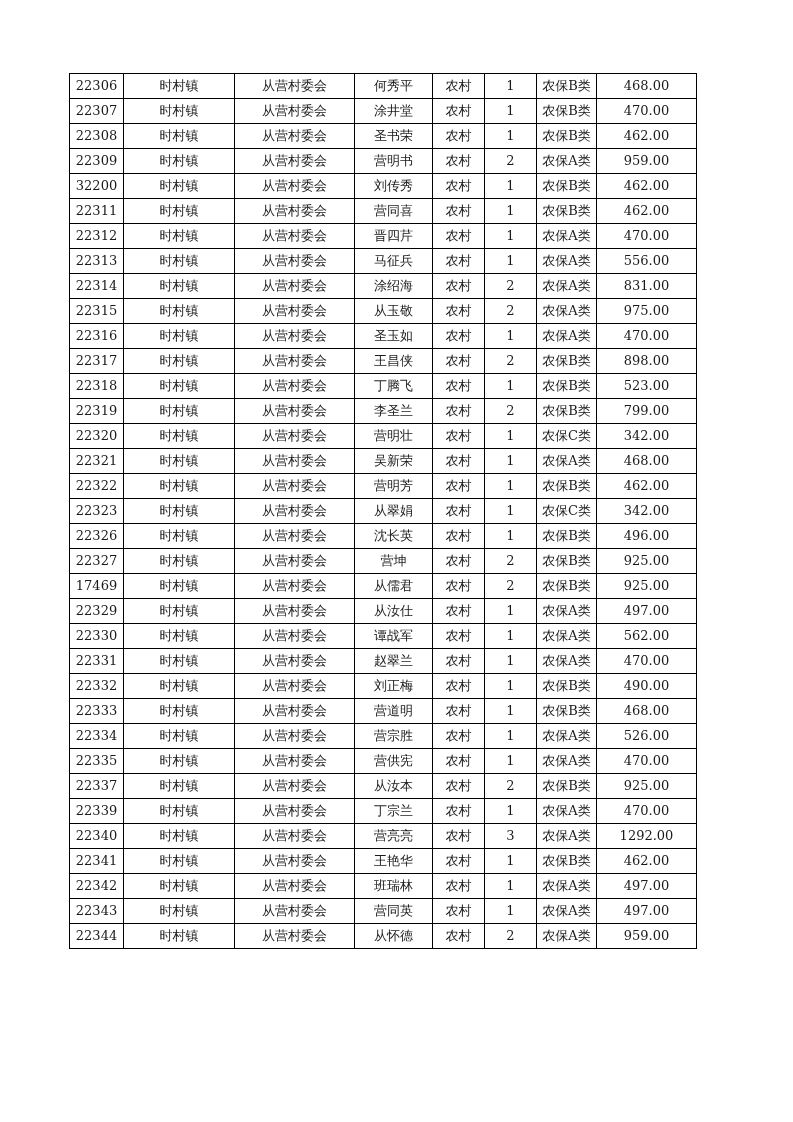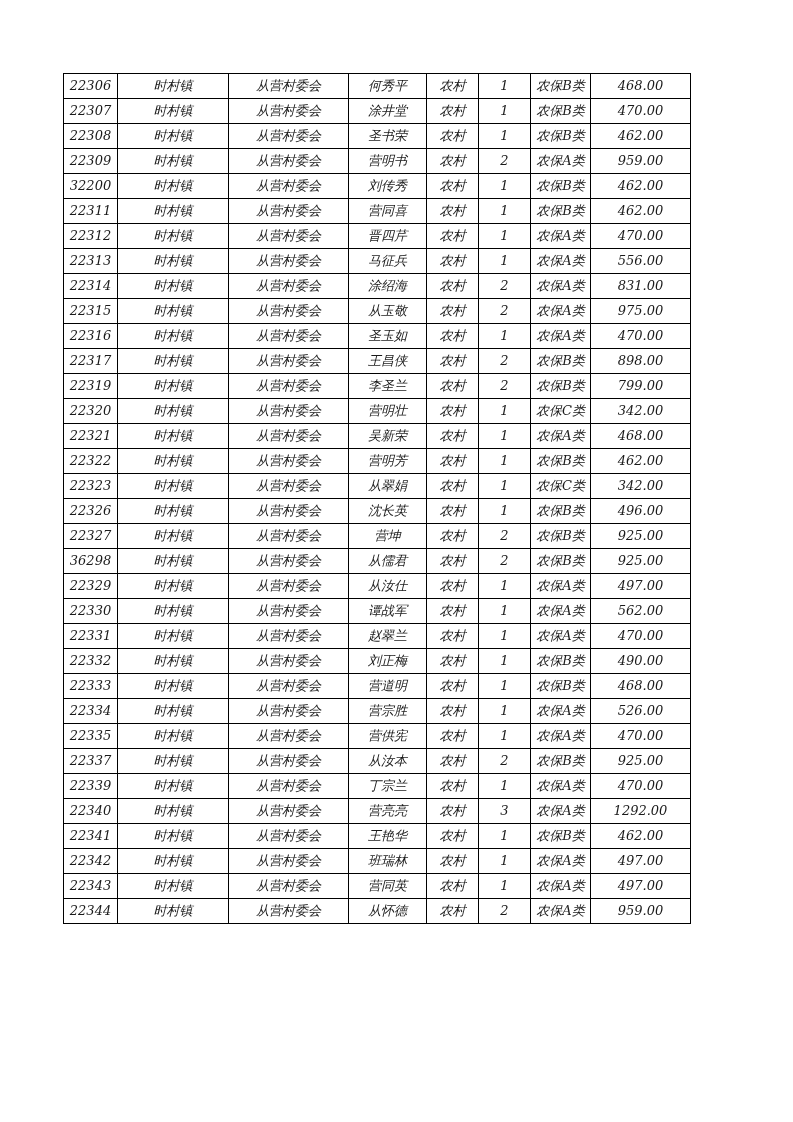--- a/index.html
+++ b/index.html
@@ -11,26 +11,25 @@
     position: relative;
     width: 793px;
     height: 1122px;
     background: #ffffff;
     overflow: hidden;
     font-family: "DejaVu Serif", "Liberation Serif", serif;
     color: #000000;
   }
   table.grid {
     position: absolute;
-    left: 63px;
+    left: 69px;
     top: 73px;
     width: 628px;
     border-collapse: collapse;
     table-layout: fixed;
-    font-style: italic;
   }
   table.grid td {
     border: 1px solid #000000;
     height: 24px;
     padding: 0;
     text-align: center;
     vertical-align: middle;
     font-size: 13px;
     line-height: 24px;
     white-space: nowrap;
@@ -176,20 +175,30 @@
           <td>22317</td>
           <td>时村镇</td>
           <td>从营村委会</td>
           <td>王昌侠</td>
           <td>农村</td>
           <td>2</td>
           <td>农保B类</td>
           <td>898.00</td>
         </tr>
         <tr>
+          <td>22318</td>
+          <td>时村镇</td>
+          <td>从营村委会</td>
+          <td>丁腾飞</td>
+          <td>农村</td>
+          <td>1</td>
+          <td>农保B类</td>
+          <td>523.00</td>
+        </tr>
+        <tr>
           <td>22319</td>
           <td>时村镇</td>
           <td>从营村委会</td>
           <td>李圣兰</td>
           <td>农村</td>
           <td>2</td>
           <td>农保B类</td>
           <td>799.00</td>
         </tr>
         <tr>
@@ -246,21 +255,21 @@
           <td>22327</td>
           <td>时村镇</td>
           <td>从营村委会</td>
           <td>营坤</td>
           <td>农村</td>
           <td>2</td>
           <td>农保B类</td>
           <td>925.00</td>
         </tr>
         <tr>
-          <td>36298</td>
+          <td>17469</td>
           <td>时村镇</td>
           <td>从营村委会</td>
           <td>从儒君</td>
           <td>农村</td>
           <td>2</td>
           <td>农保B类</td>
           <td>925.00</td>
         </tr>
         <tr>
           <td>22329</td>

